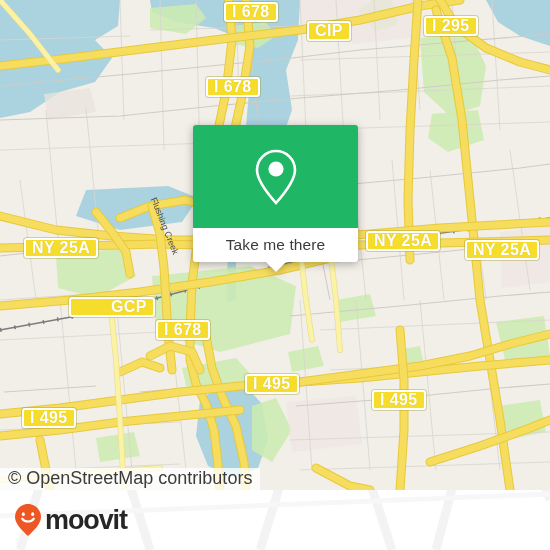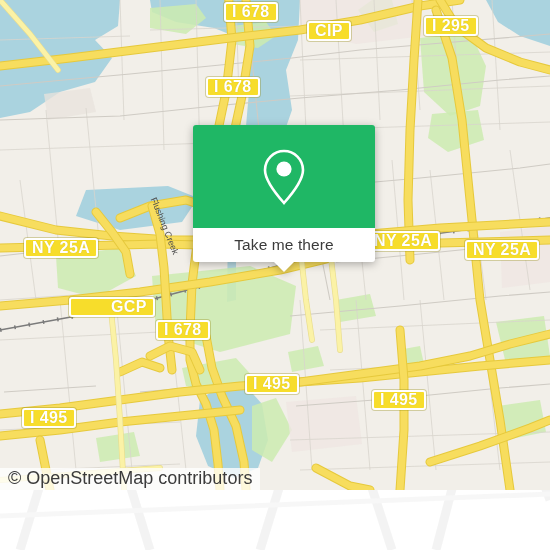--- a/index.html
+++ b/index.html
@@ -48,21 +48,21 @@
     background:rgba(255,255,255,.78);
     color:#3b3b3b;
     font-size:18px;
     line-height:17px;
     padding:2px 8px 3px 8px;
     white-space:nowrap;
   }
 
   
   .callout{
-    position:absolute;left:193px;top:125px;width:182px;
+    position:absolute;left:193px;top:125px;width:165px;
     filter:drop-shadow(0 2px 4px rgba(0,0,0,.30));
   }
   .callout-top{
     height:103px;
     background:#1fb765;
     border-radius:3px 3px 0 0;
     display:flex;align-items:center;justify-content:center;
     cursor:pointer;
   }
   .callout-top svg{display:block;}
@@ -321,16 +321,25 @@
   <div class="footer">
     <svg class="footer-watermark" viewBox="0 0 550 130">
       <g fill="none" stroke="#e9e9e9" stroke-width="9">
         <path d="M60,0 L20,130 M110,0 L150,130 M300,0 L260,130 M350,0 L392,130 M470,0 L436,130 M520,0 L550,80"></path>
       </g>
       <g fill="none" stroke="#f0f0f0" stroke-width="5">
         <path d="M0,40 L550,20 M0,96 L550,74"></path>
       </g>
     </svg>
     <div class="footer-inner">
+      <div class="logo">
+        <svg width="28" height="34" viewBox="0 0 28 34">
+          <path d="M14 1 C6.8 1 1 6.8 1 14 C1 21 9 28.5 14 33 C19 28.5 27 21 27 14 C27 6.8 21.2 1 14 1 Z" fill="#ee5624"></path>
+          <ellipse cx="9.3" cy="11.2" rx="1.5" ry="1.9" fill="#ffffff"></ellipse>
+          <ellipse cx="18.7" cy="11.2" rx="1.5" ry="1.9" fill="#ffffff"></ellipse>
+          <path d="M8.2 15.6 C10.4 19.4 17.6 19.4 19.8 15.6" fill="none" stroke="#ffffff" stroke-width="2.1" stroke-linecap="round"></path>
+        </svg>
+        <span class="logo-word">moovit</span>
+      </div>
     </div>
   </div>
 
 </div>
 
 </body></html>

